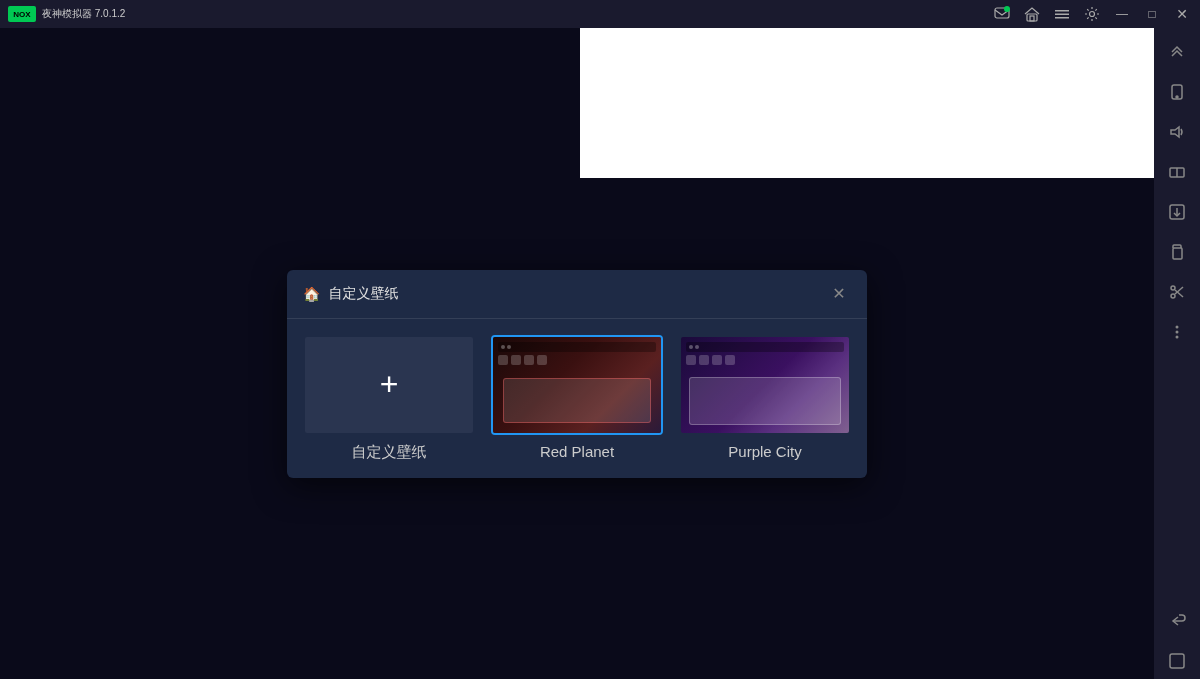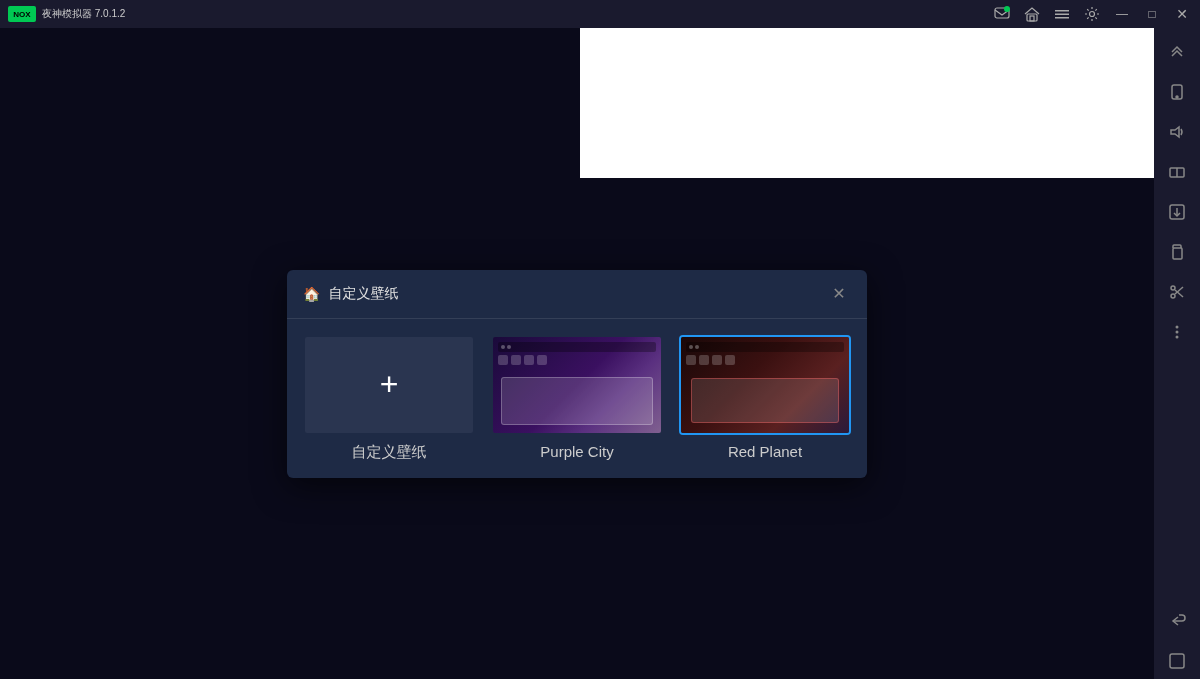--- a/index.html
+++ b/index.html
@@ -454,52 +454,52 @@
           <div class="custom-thumb">
             <span class="plus-icon">+</span>
           </div>
         </div>
         <span class="theme-label">自定义壁纸</span>
       </div>
 
 
 
       <div class="theme-card">
+        <div class="theme-thumbnail selected">
+          <div class="red-planet-thumb">
+            <div class="thumb-taskbar">
+              <div class="thumb-dot"></div>
+              <div class="thumb-dot"></div>
+            </div>
+            <div class="thumb-icons-row">
+              <div class="thumb-icon-small"></div>
+              <div class="thumb-icon-small"></div>
+              <div class="thumb-icon-small"></div>
+              <div class="thumb-icon-small"></div>
+            </div>
+            <div class="thumb-window"></div>
+          </div>
+        </div>
+        <span class="theme-label">Red Planet</span>
+      </div>
+
+      <div class="theme-card">
         <div class="theme-thumbnail">
           <div class="purple-city-thumb">
             <div class="thumb-taskbar">
               <div class="thumb-dot"></div>
               <div class="thumb-dot"></div>
             </div>
             <div class="thumb-icons-row">
               <div class="thumb-icon-small"></div>
               <div class="thumb-icon-small"></div>
               <div class="thumb-icon-small"></div>
               <div class="thumb-icon-small"></div>
             </div>
             <div class="thumb-window-generic"></div>
           </div>
         </div>
         <span class="theme-label">Purple City</span>
       </div>
 
-      <div class="theme-card">
-        <div class="theme-thumbnail selected">
-          <div class="red-planet-thumb">
-            <div class="thumb-taskbar">
-              <div class="thumb-dot"></div>
-              <div class="thumb-dot"></div>
-            </div>
-            <div class="thumb-icons-row">
-              <div class="thumb-icon-small"></div>
-              <div class="thumb-icon-small"></div>
-              <div class="thumb-icon-small"></div>
-              <div class="thumb-icon-small"></div>
-            </div>
-            <div class="thumb-window"></div>
-          </div>
-        </div>
-        <span class="theme-label">Red Planet</span>
-      </div>
-
     </div>
   </div>
 </div>
 
 </body></html>

